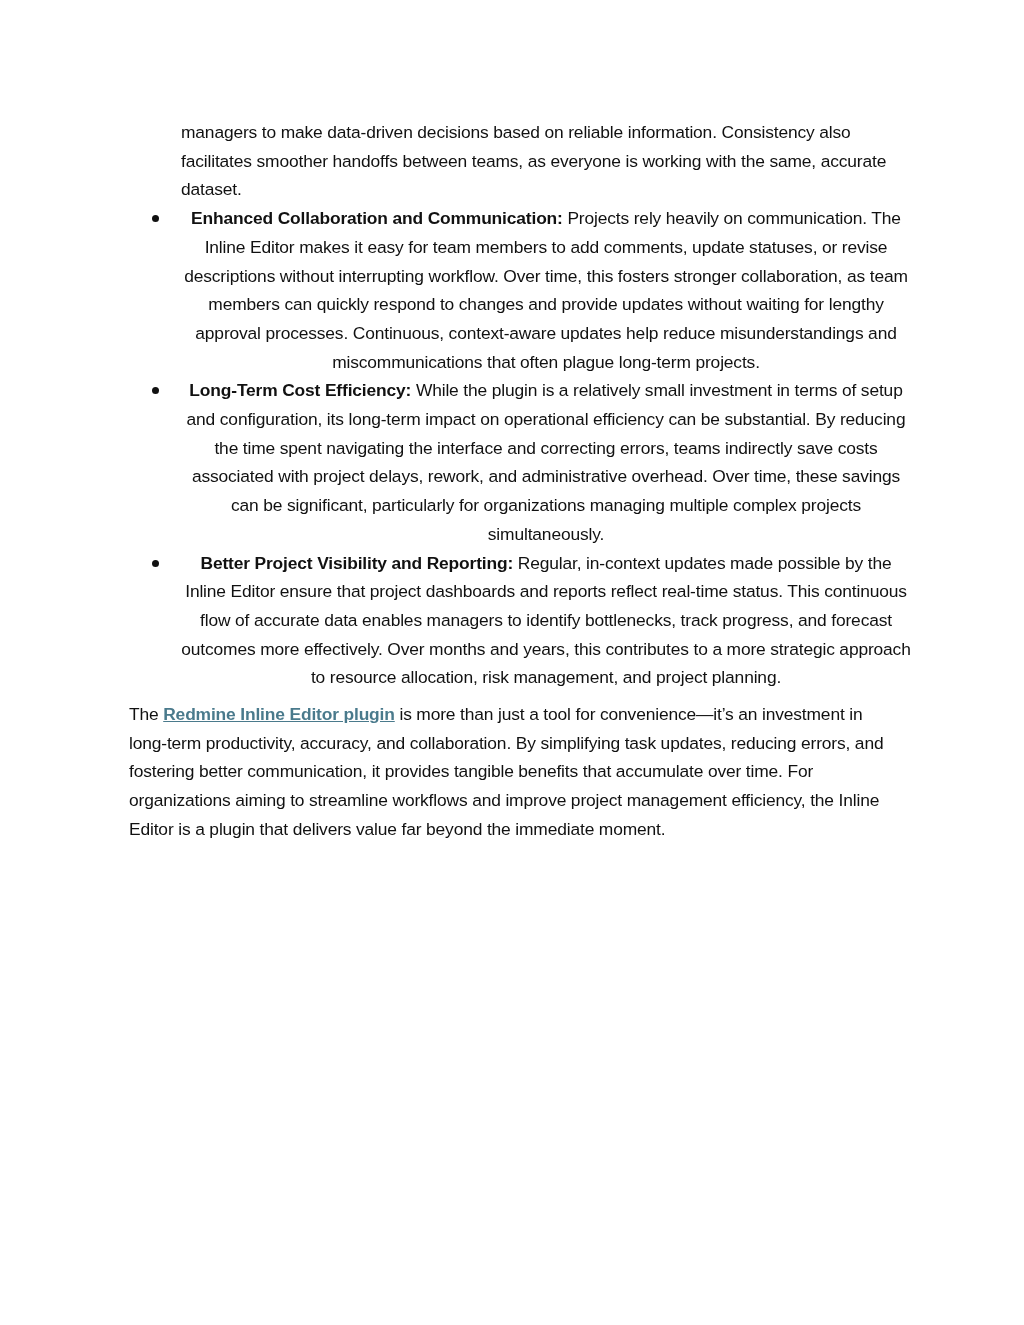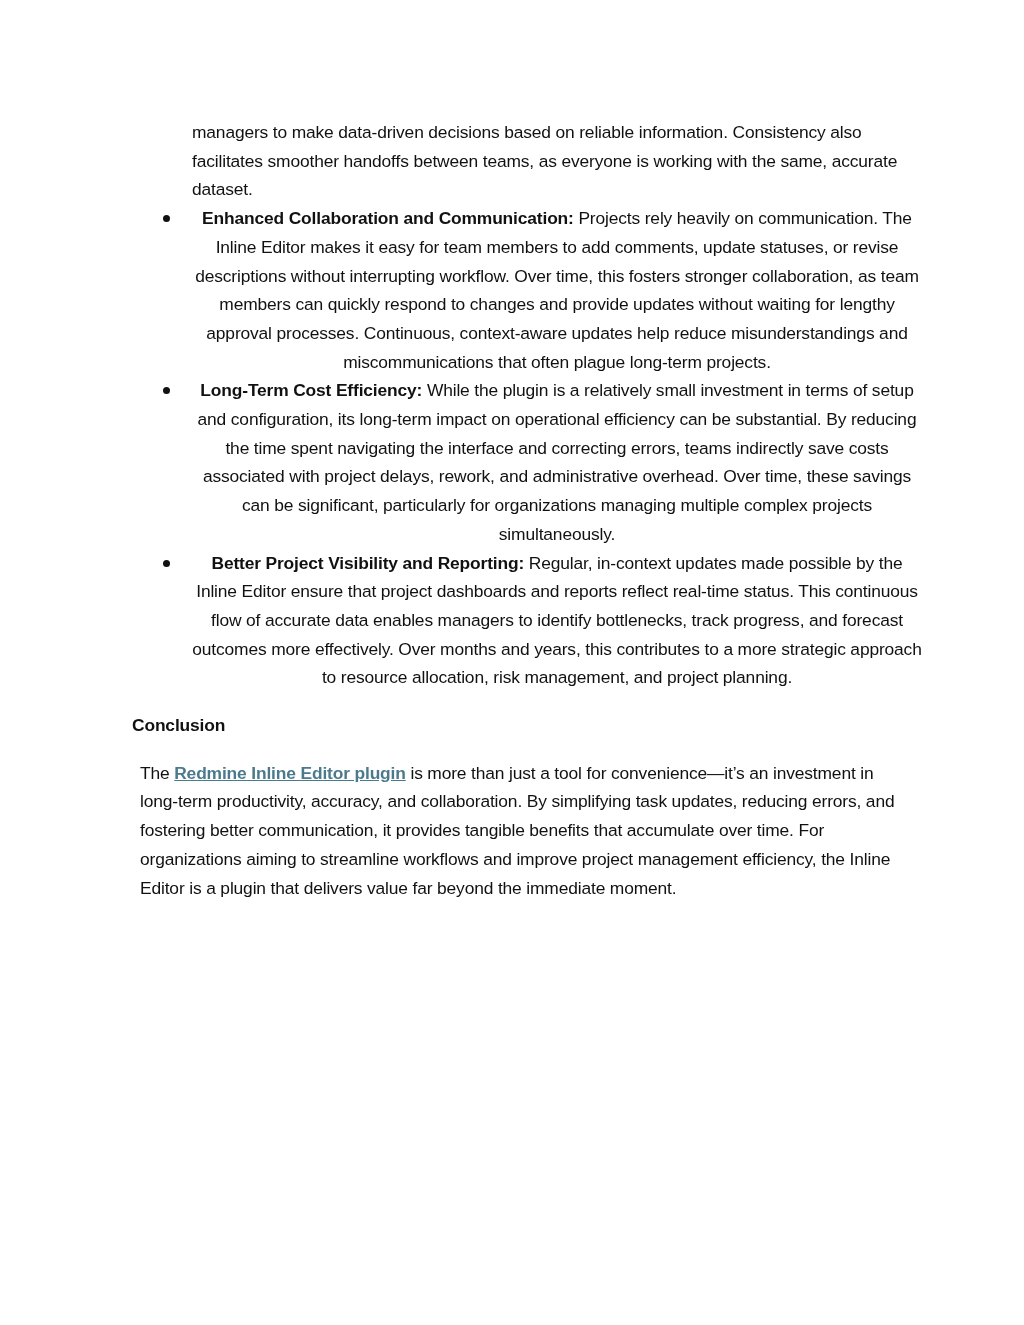--- a/index.html
+++ b/index.html
@@ -10,21 +10,21 @@
     body {
       width: 1024px;
       height: 1325px;
       position: relative;
       overflow: hidden;
       font-family: "Liberation Sans", sans-serif;
       color: #111111;
     }
     .page {
       position: absolute;
-      left: 132px;
+      left: 121px;
       top: 118px;
       width: 790px;
       font-size: 17.4px;
       line-height: 28.7px;
       letter-spacing: -0.15px;
     }
     .cont-para {
       margin: 0 0 0 60px;
     }
     ul.bullets {
@@ -81,17 +81,16 @@
     <li>
       <span class="bullet-dot"></span>
       <span class="term">Long-Term Cost Efficiency:</span><span> While the plugin is a relatively small investment in terms of setup and configuration, its long-term impact on operational efficiency can be substantial. By reducing the time spent navigating the interface and correcting errors, teams indirectly save costs associated with project delays, rework, and administrative overhead. Over time, these savings can be significant, particularly for organizations managing multiple complex projects simultaneously.</span>
     </li>
     <li>
       <span class="bullet-dot"></span>
       <span class="term">Better Project Visibility and Reporting:</span><span> Regular, in-context updates made possible by the Inline Editor ensure that project dashboards and reports reflect real-time status. This continuous flow of accurate data enables managers to identify bottlenecks, track progress, and forecast outcomes more effectively. Over months and years, this contributes to a more strategic approach to resource allocation, risk management, and project planning.</span>
     </li>
   </ul>
 
-  <h2 class="section-heading">Conclusion</h2>
 
   <p class="conclusion"><span>The </span><a class="doc-link" href="#">Redmine Inline Editor plugin</a><span> is more than just a tool for convenience—it’s an investment in long-term productivity, accuracy, and collaboration. By simplifying task updates, reducing errors, and fostering better communication, it provides tangible benefits that accumulate over time. For organizations aiming to streamline workflows and improve project management efficiency, the Inline Editor is a plugin that delivers value far beyond the immediate moment.</span></p>
 
 </div>
 
 </body></html>

